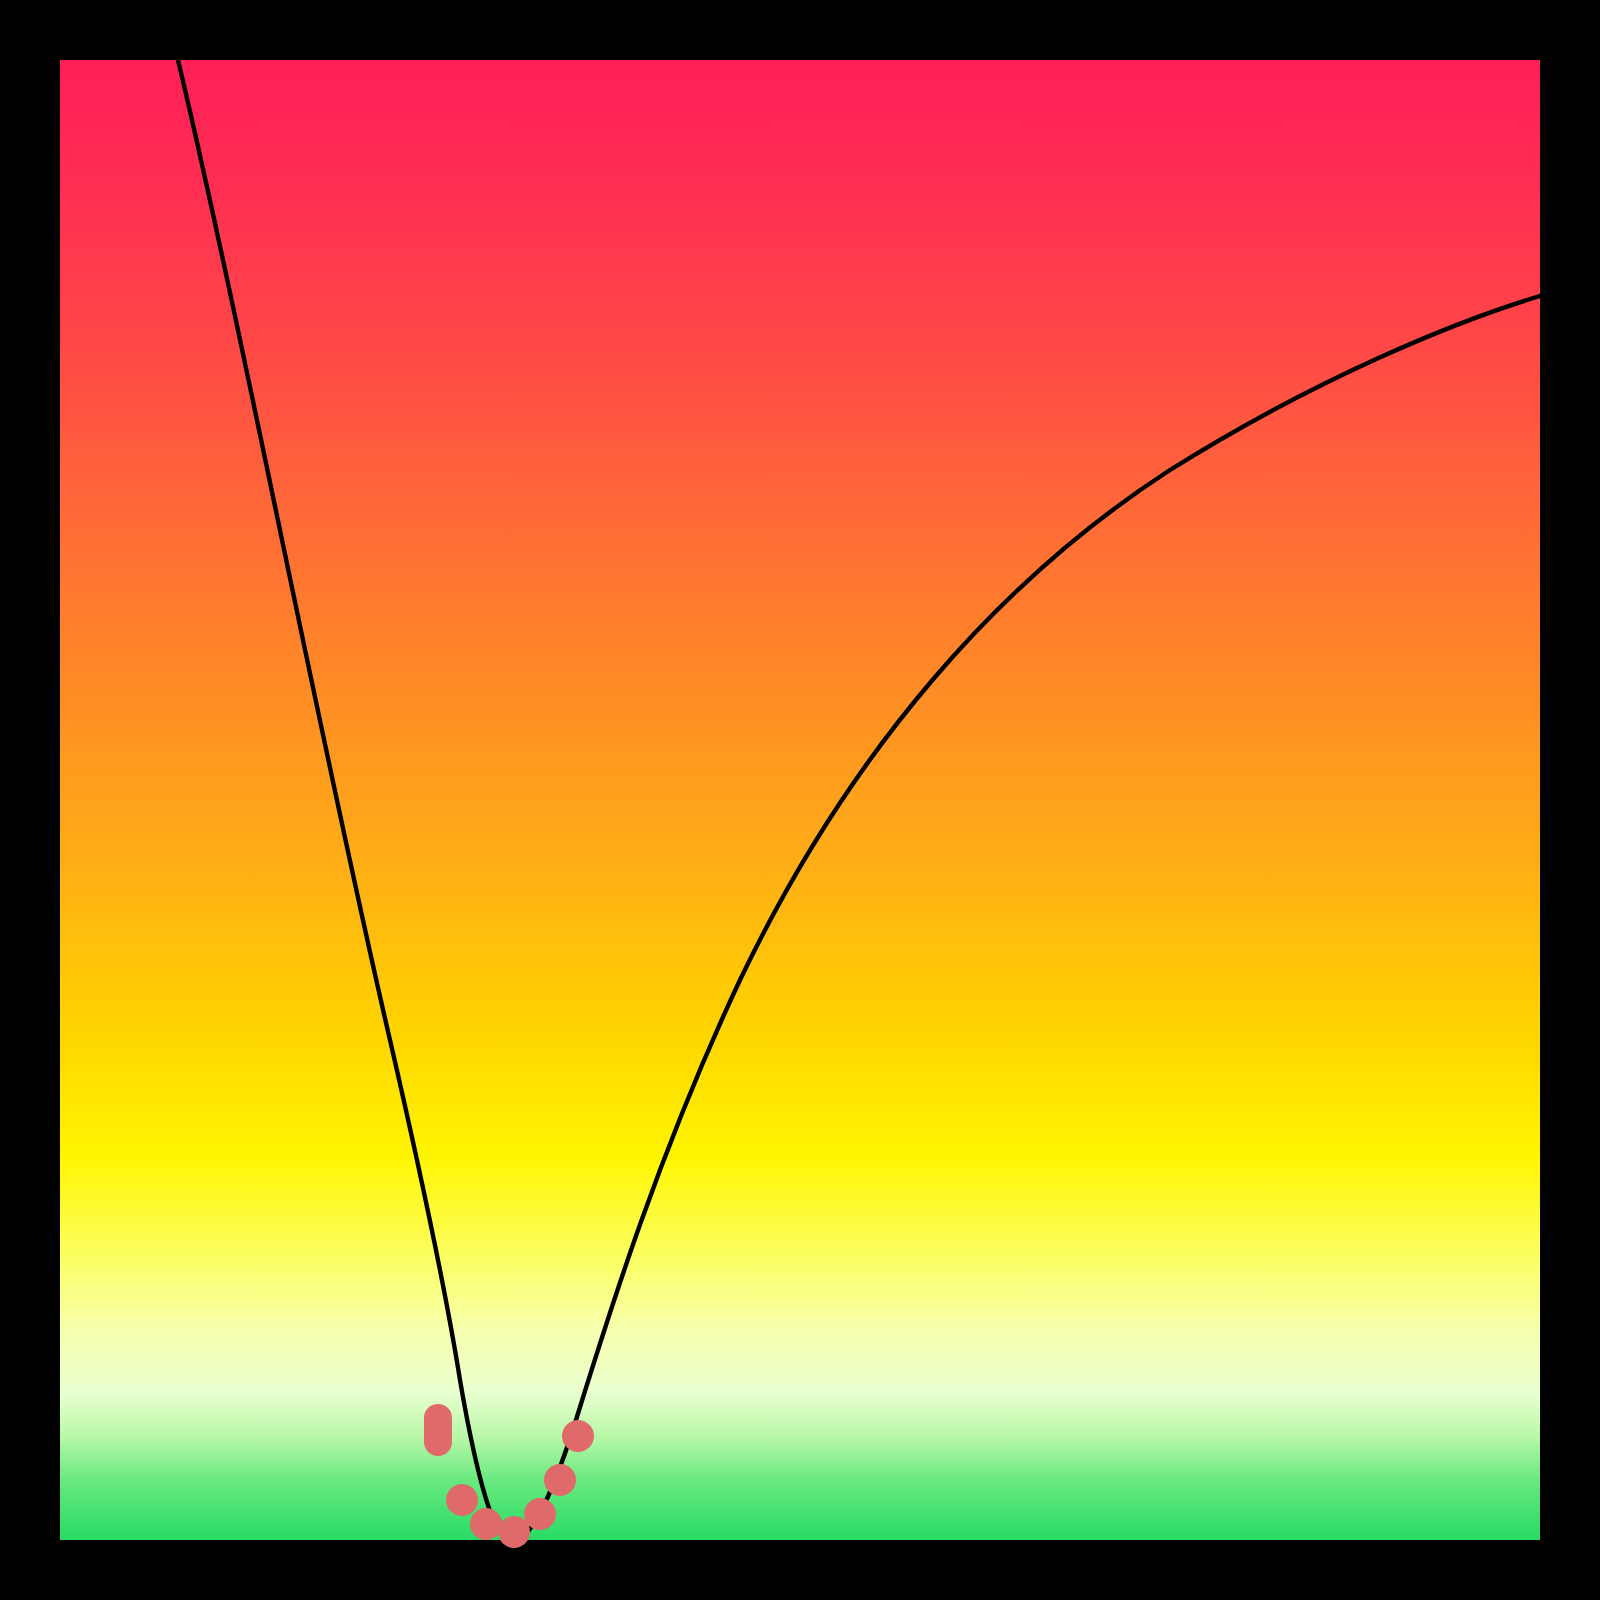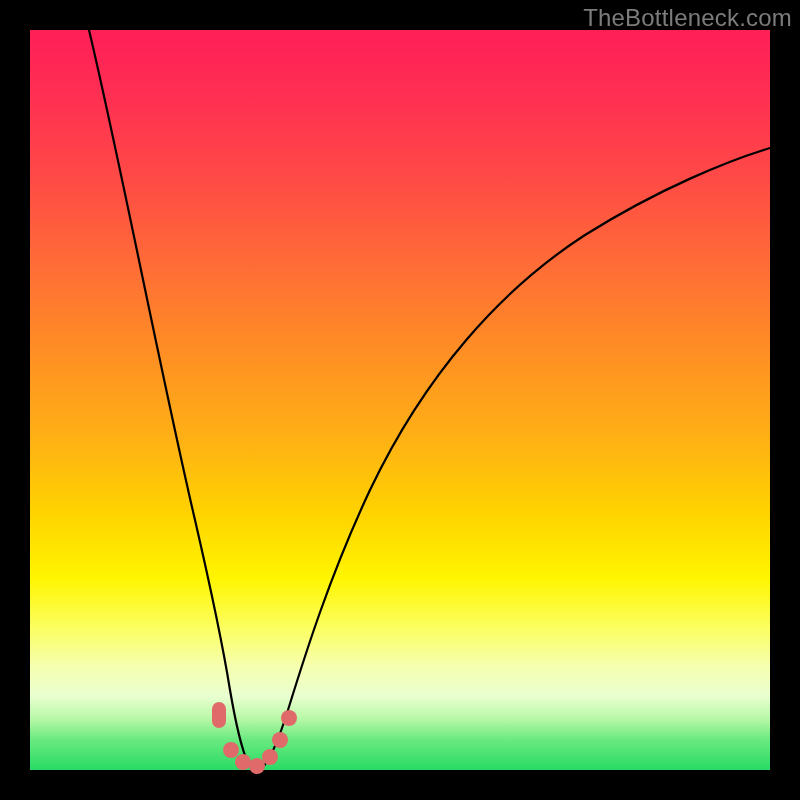--- a/index.html
+++ b/index.html
@@ -105,15 +105,14 @@
       <circle class="marker" cx="201" cy="720" r="8"></circle>
       <circle class="marker" cx="213" cy="732" r="8"></circle>
       <circle class="marker" cx="227" cy="736" r="8"></circle>
       <circle class="marker" cx="240" cy="727" r="8"></circle>
       <circle class="marker" cx="250" cy="710" r="8"></circle>
       <circle class="marker" cx="259" cy="688" r="8"></circle>
     </svg>
 
   </div>
 
-  <div class="watermark">TheBottleneck.com</div>
 
 </div>
 
 </body></html>

